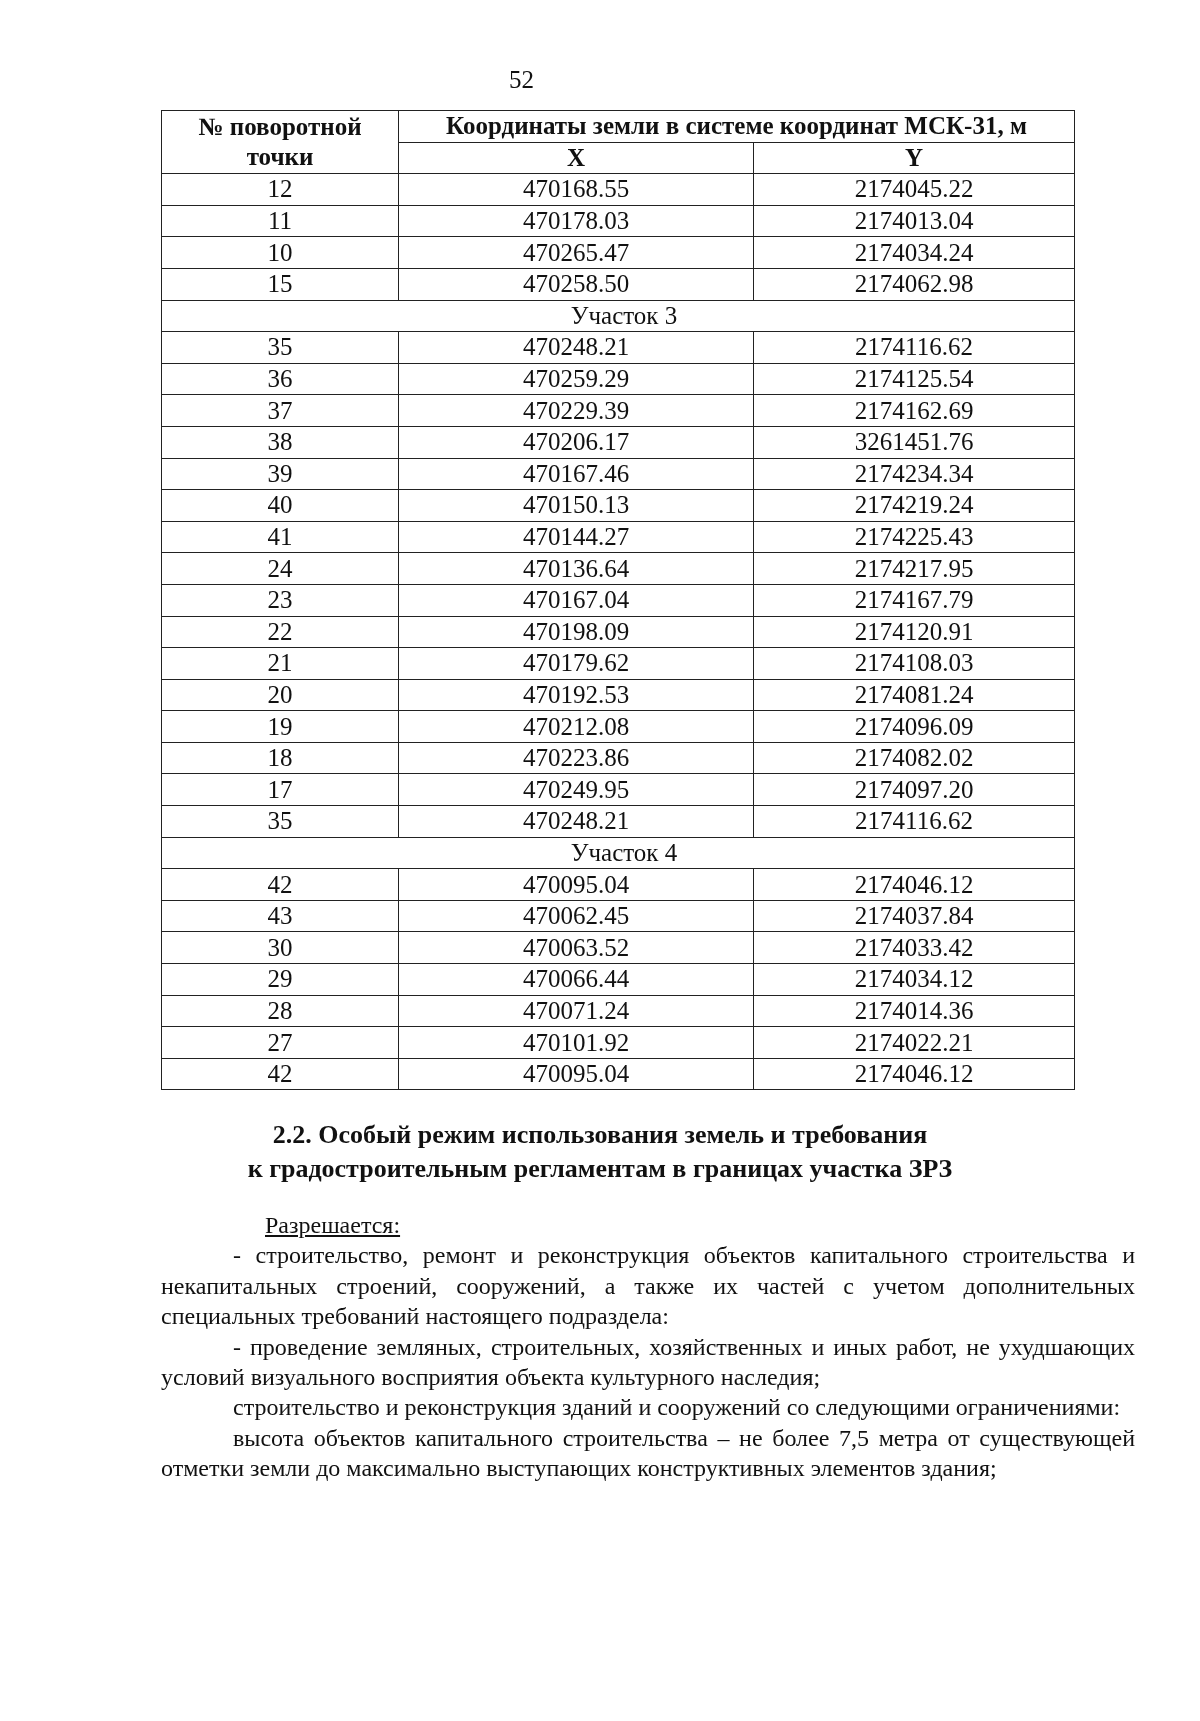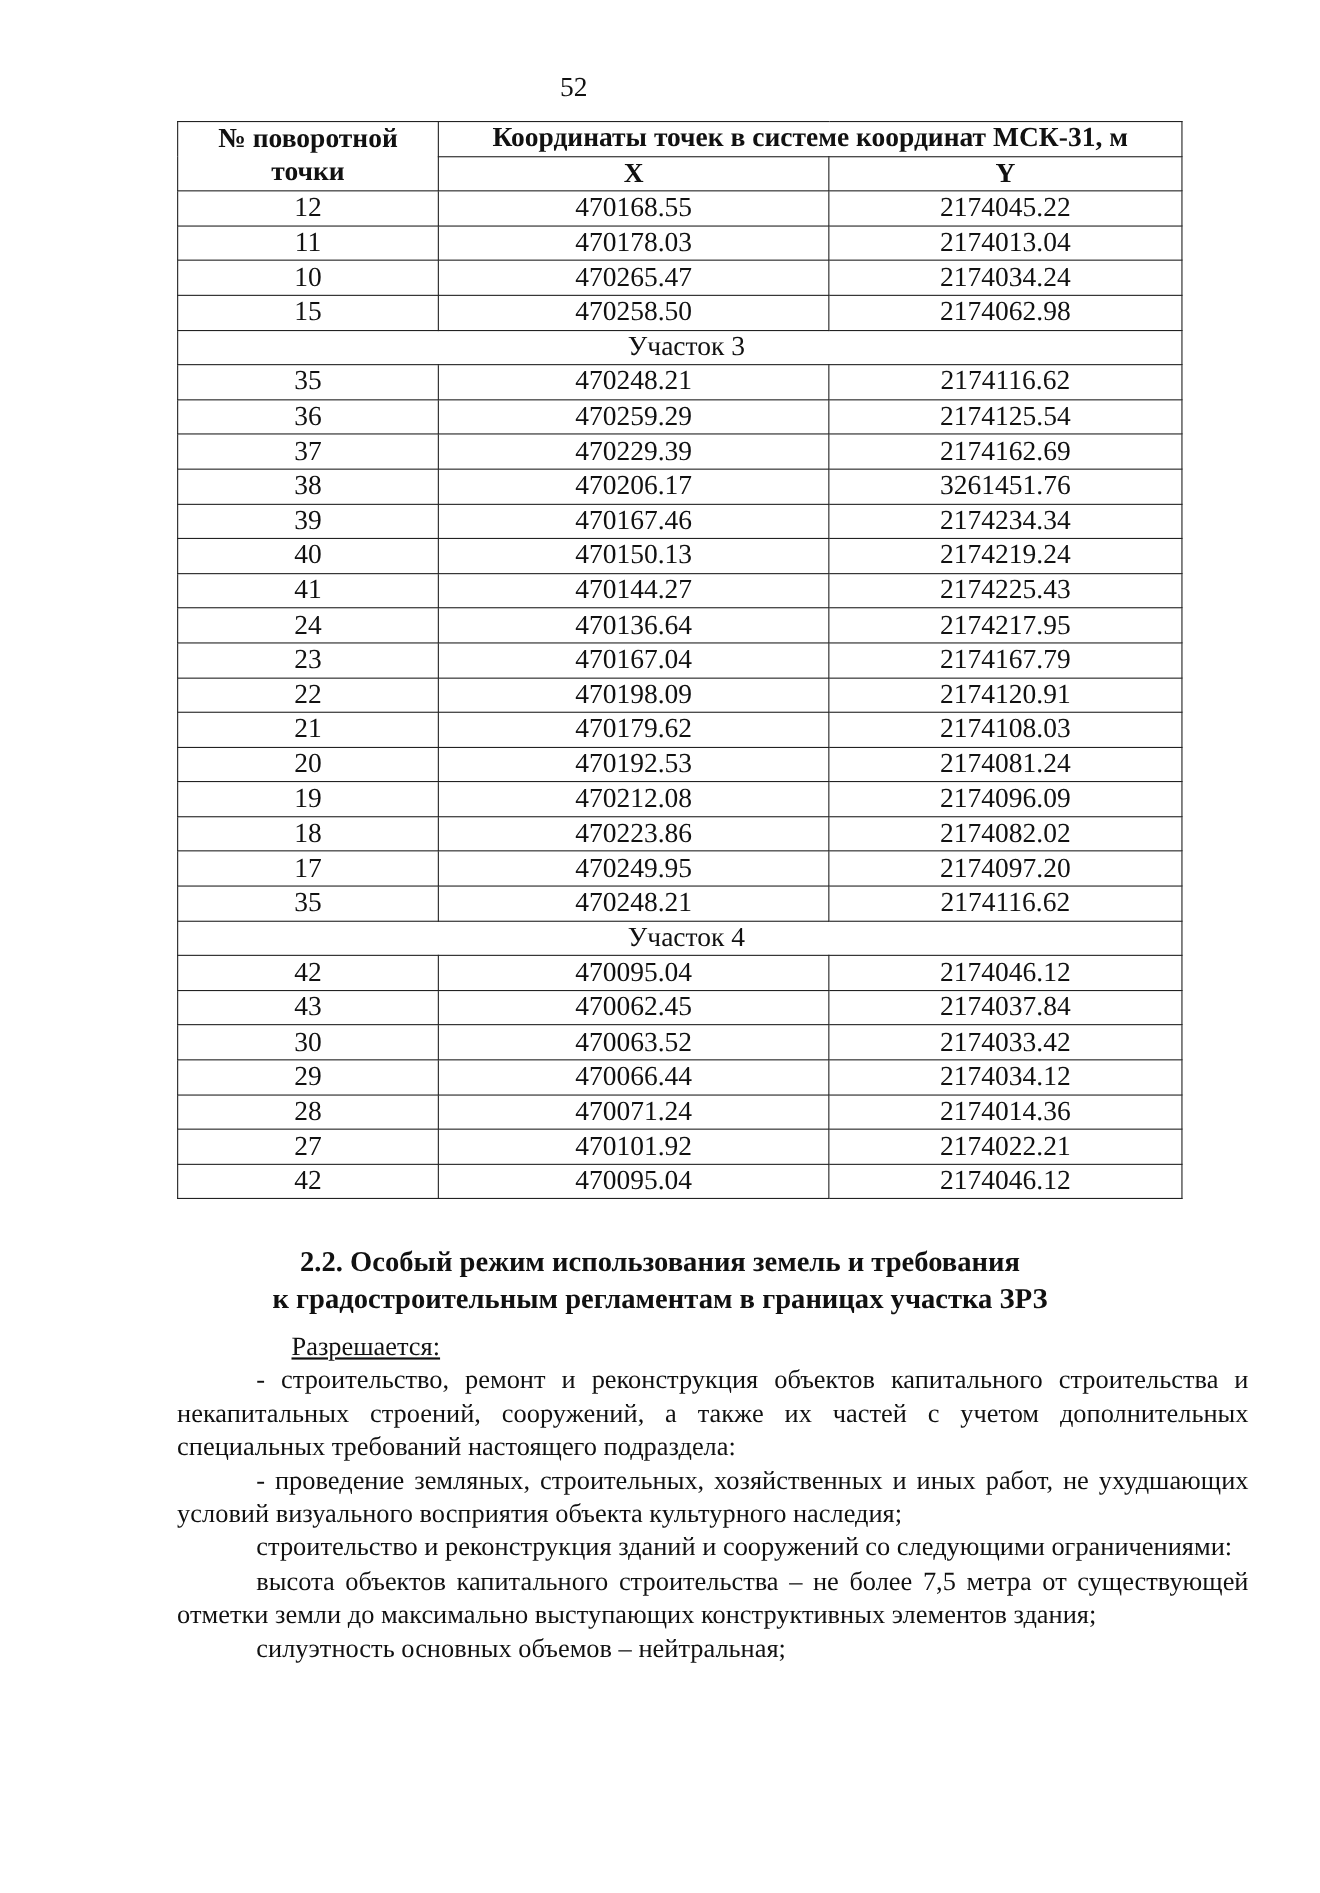--- a/index.html
+++ b/index.html
@@ -18,40 +18,40 @@
   table.coords td, table.coords th {
     border: 1.5px solid #222; padding: 0; height: 30.6px; line-height: 30px;
     text-align: center; font-weight: normal;
   }
   table.coords th { font-weight: bold; font-size: 25px; }
   table.coords .col-n { width: 236px; }
   table.coords .col-x { width: 354px; }
   table.coords .section-row td { text-align: center; padding-left: 12px; }
   .section-title {
     position: absolute; top: 1118px; left: 0; width: 1200px; text-align: center;
-    font-weight: bold; font-size: 26px; line-height: 34px; margin-top: 12px;
+    font-weight: bold; font-size: 26px; line-height: 34px;
   }
   .body-text {
     position: absolute; top: 1210px; left: 161px; width: 974px;
     font-size: 24px; line-height: 30.4px;
   }
   .body-text p { margin: 0; text-align: justify; text-align-last: left; }
   .body-text p.indent { text-indent: 72px; }
   .body-text .underline { text-decoration: underline; margin-left: 32px; }
 </style>
 </head>
 <body>
 
 <div class="page-number">52</div>
 
 <table class="coords">
   <thead>
     <tr>
       <th class="col-n" rowspan="2">№ поворотной точки</th>
-      <th colspan="2">Координаты точек в системе координат МСК-31, м</th>
+      <th colspan="2">Координаты земли в системе координат МСК-31, м</th>
     </tr>
     <tr>
       <th class="col-x">X</th>
       <th>Y</th>
     </tr>
   </thead>
   <tbody id="tbody">
       <tr>
         <td>12</td>
         <td>470168.55</td>
@@ -200,14 +200,13 @@
   <div>2.2. Особый режим использования земель и требования</div>
   <div>к градостроительным регламентам в границах участка ЗРЗ</div>
 </div>
 
 <div class="body-text">
   <p class="indent"><span class="underline">Разрешается:</span></p>
   <p class="indent">- строительство, ремонт и реконструкция объектов капитального строительства и некапитальных строений, сооружений, а также их частей с учетом дополнительных специальных требований настоящего подраздела:</p>
   <p class="indent">- проведение земляных, строительных, хозяйственных и иных работ, не ухудшающих условий визуального восприятия объекта культурного наследия;</p>
   <p class="indent">строительство и реконструкция зданий и сооружений со следующими ограничениями:</p>
   <p class="indent">высота объектов капитального строительства – не более 7,5 метра от существующей отметки земли до максимально выступающих конструктивных элементов здания;</p>
-  <p class="indent">силуэтность основных объемов – нейтральная;</p>
 </div>
 
 </body></html>

